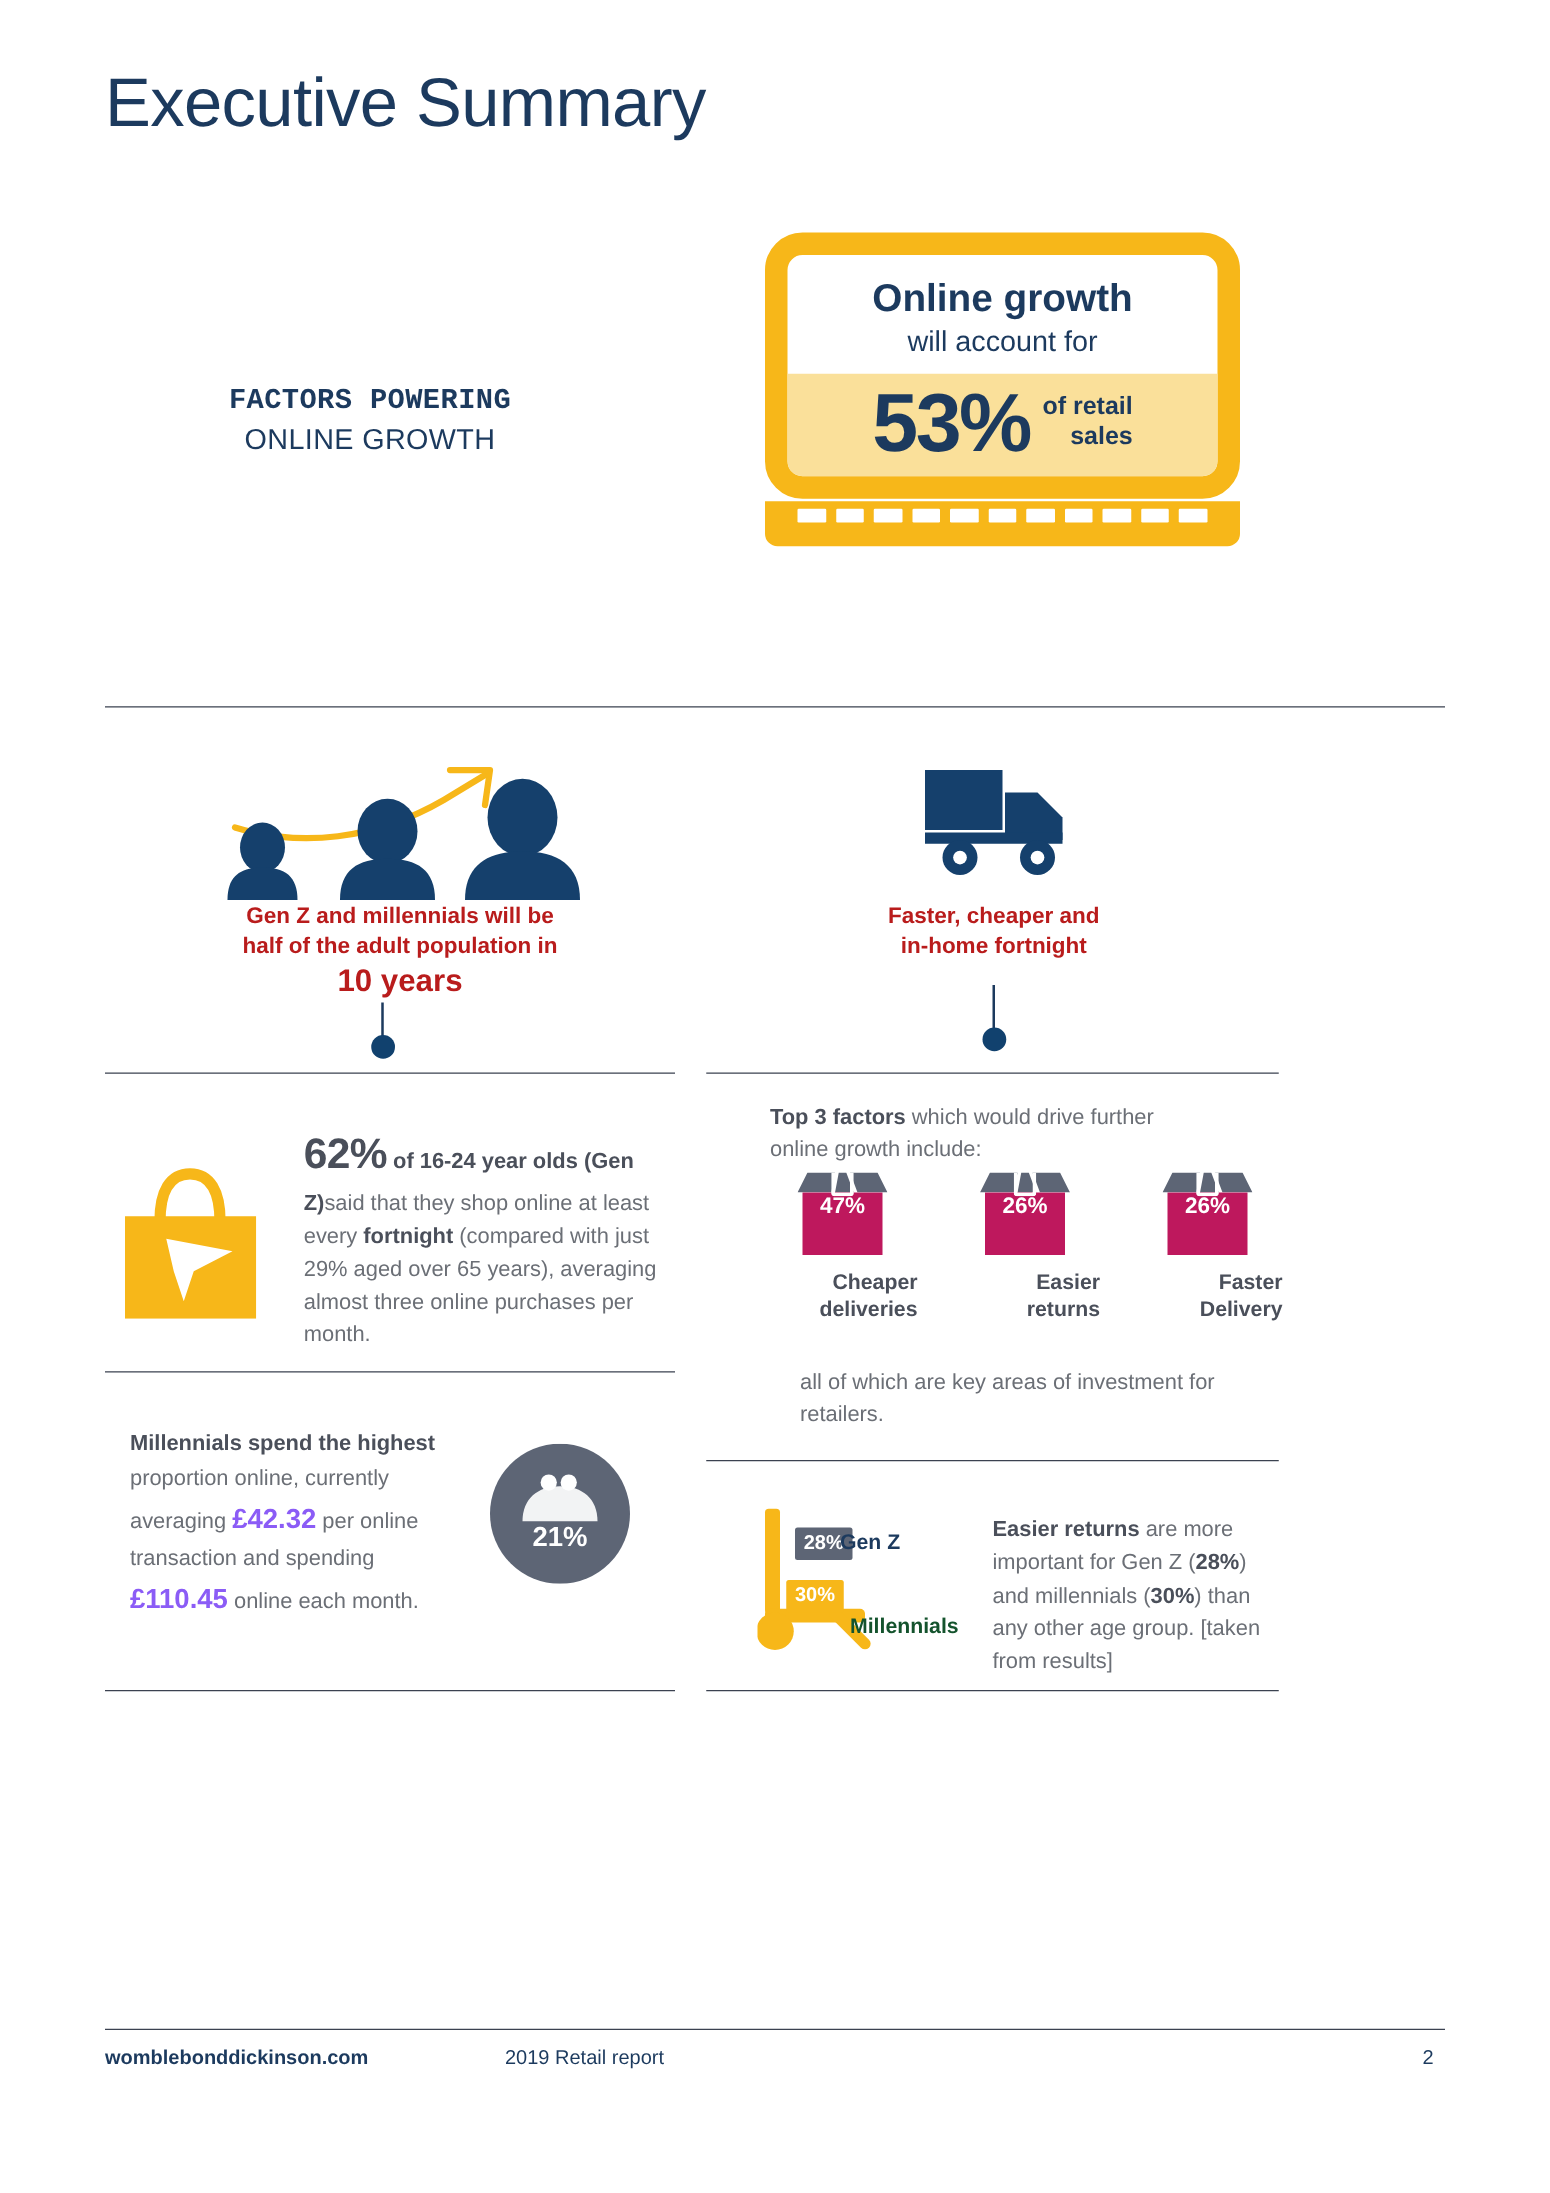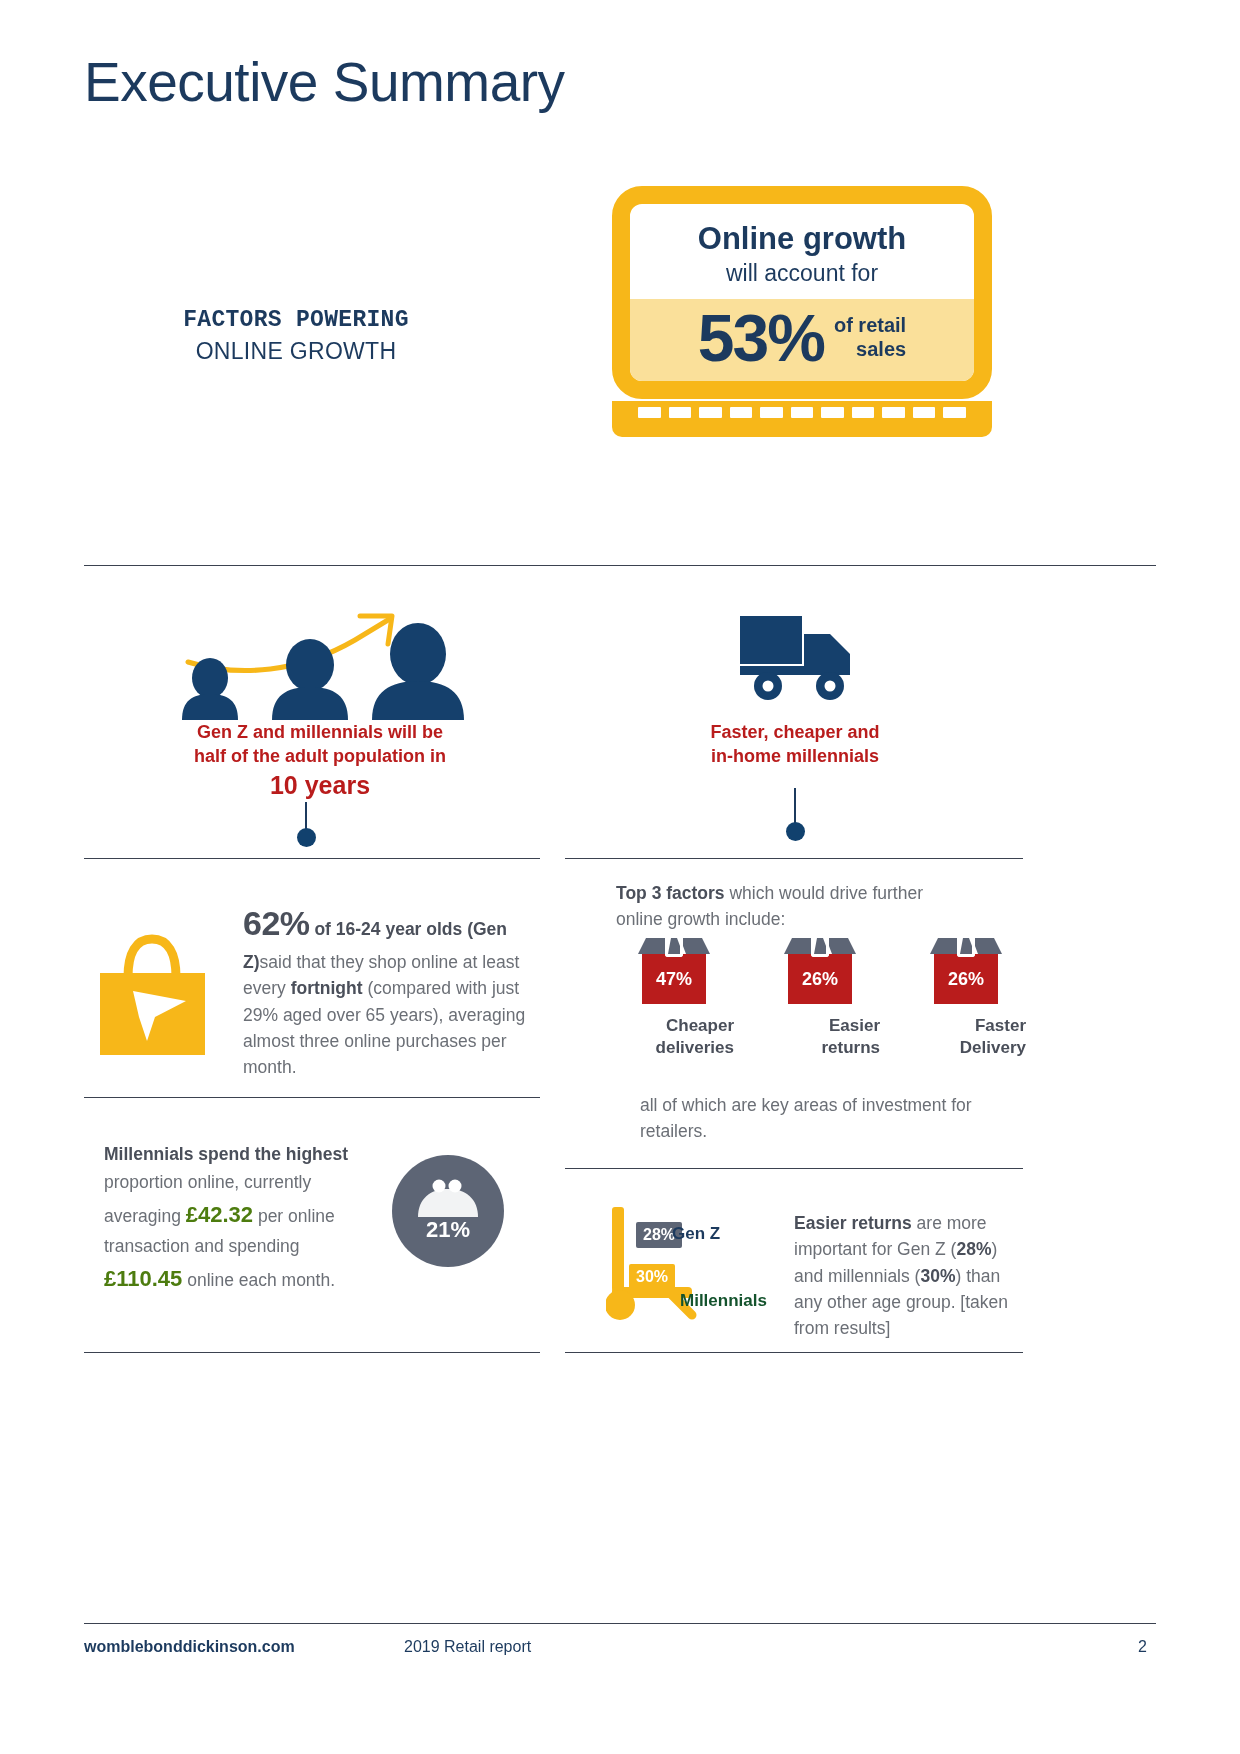--- a/index.html
+++ b/index.html
@@ -67,39 +67,39 @@
   .people { position: absolute; left: 170px; top: 600px; width: 300px; height: 120px; }
 
   .cap-center { position: absolute; text-align: center; color: #b91c1c; }
   .cap-center .b { font-size: 18px; font-weight: bold; line-height: 1.35; }
   .cap-center .big { font-size: 25px; font-weight: bold; line-height: 1.3; }
 
   
   .body-text { position: absolute; color: #6b6f76; font-size: 17.5px; line-height: 1.5; }
   .body-text b, .body-text strong { color: #4a4f5a; font-weight: bold; }
   .num-lg { font-size: 34px; font-weight: bold; color: #4a4f5a; letter-spacing: -0.5px; }
-  .num-md { font-size: 22px; font-weight: bold; color: #4d7c0f; }
+  .num-md { font-size: 22px; font-weight: bold; color: #8b5cf6; }
 
   
   .bag { position: absolute; left: 100px; top: 925px; width: 105px; height: 130px; }
 
   
   .purse { position: absolute; left: 392px; top: 1155px; width: 112px; height: 112px; }
 
   
   .truck { position: absolute; left: 738px; top: 608px; width: 120px; height: 100px; }
 
   
   .boxes { position: absolute; left: 614px; top: 938px; width: 412px; display: flex; justify-content: space-between; }
   .box-item { width: 120px; text-align: center; }
   .box-ico { position: relative; width: 72px; height: 68px; margin: 0 auto 9px; }
   .box-lid { position: absolute; top: 0; left: 0; width: 72px; height: 16px; }
   .box-body {
     position: absolute; top: 16px; left: 4px; width: 64px; height: 50px;
-    background: #b91c1c; display: flex; align-items: center; justify-content: center;
+    background: #be185d; display: flex; justify-content: center;
   }
   .box-pct { color: #fff; font-weight: bold; font-size: 18px; }
   .box-handle {
     position: absolute; top: 0px; left: 27px; width: 18px; height: 19px;
     border: 3px solid #ffffff; border-top: none; border-radius: 0 0 3px 3px;
   }
   .box-label { font-size: 17px; font-weight: bold; color: #4a4f5a; line-height: 1.32; text-align: right; }
 
   
   .trolley { position: absolute; left: 606px; top: 1205px; width: 110px; height: 120px; }
@@ -223,21 +223,21 @@
       <rect x="2" y="58" width="110" height="9" fill="#15406c"></rect>
       <circle cx="30" cy="78" r="14" fill="#15406c"></circle>
       <circle cx="30" cy="78" r="5.5" fill="#ffffff"></circle>
       <circle cx="92" cy="78" r="14" fill="#15406c"></circle>
       <circle cx="92" cy="78" r="5.5" fill="#ffffff"></circle>
     </svg>
   </div>
 
   <div class="cap-center" style="left:628px; top:720px; width:334px;">
     <div class="b">Faster, cheaper and</div>
-    <div class="b">in-home millennials</div>
+    <div class="b">in-home fortnight</div>
   </div>
 
   <div class="connector" style="left:794px; top:788px; height:36px;"></div>
   <div class="dot" style="left:786px; top:822px;"></div>
   <div class="rule" style="left:565px; top:858px; width:458px;"></div>
 
   <div class="body-text" style="left:616px; top:880px; width:330px;">
     <b>Top 3 factors</b><span> which would drive further online growth include:</span>
   </div>
 

